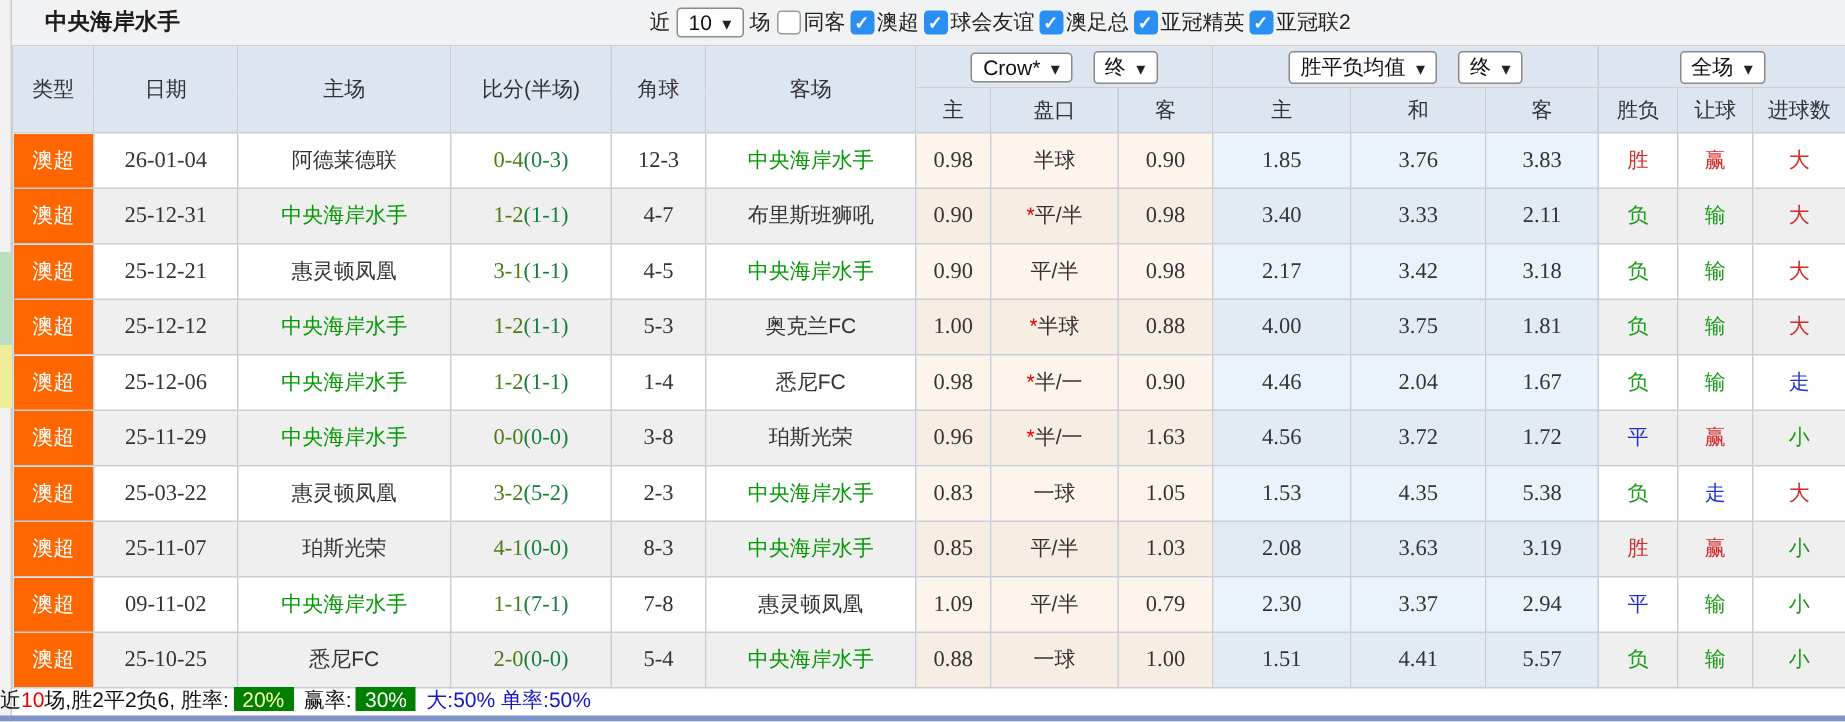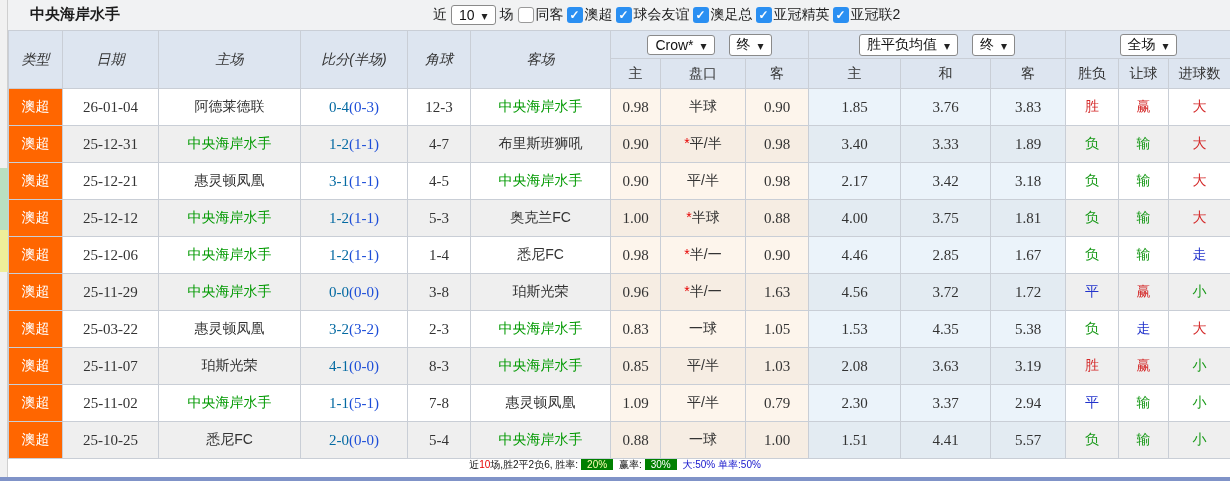--- a/index.html
+++ b/index.html
@@ -23,40 +23,40 @@
   .checkbox.checked { background:#2a8ff2; }
   .checkbox.checked::after { content:"✓"; color:#fff; font-size:12px; font-weight:bold; }
   .checkbox.unchecked { background:#fff; border:1px solid #9a9a9a; }
 
   
   table { position:absolute; left:8px; top:30px; width:1222px; border-collapse:collapse; table-layout:fixed; }
   th, td { border:1px solid #c9ced6; text-align:center; overflow:hidden; white-space:nowrap; }
   thead th { background:#dde5f0; color:#333; font-weight:normal; font-size:14px; }
   thead tr.h1 th { height:28px; border-bottom:none; }
   thead tr.h2 th { height:30px; }
-  thead th.span2 { height:58px;font-style:italic; }
+  thead th.span2 { height:58px; }
   .hd-group { display:flex; align-items:center; justify-content:center; gap:14px; }
   tbody td { height:37px; font-size:14px; color:#333; background:#fff; }
   tbody tr.even td { background:#efefef; }
   td.num, td.date, td.score, td.corner { font-family:"Liberation Serif", serif; font-size:15px; }
   td.g1 { background:#fdf5ec !important; }
   tr.even td.g1 { background:#f6ede3 !important; }
   td.g2 { background:#ebf3fa !important;font-family:Liberation Serif, serif; }
   tr.even td.g2 { background:#e3ebf2 !important; }
   td.type { background:#ff6600 !important; color:#fff; font-size:14px; }
   .t-green { color:#009900; }
   .c-red { color:#d42a2a; }
   .c-green { color:#1a9a1a; }
   .c-blue { color:#2233cc; }
-  .ft { color:#0369a1;margin-top:25px; }
-  .ht { color:#1d4ed8;text-align:center; }
+  .ft { color:#4d7c0f;margin-top:25px; }
+  .ht { color:#15803d;text-align:center; }
   .star { color:#e60000; }
 
   
-  .footer { position:absolute; left:0; top:458px; width:1230px; height:19px; text-align:center; font-size:10px; color:#111; }
+  .footer { position:absolute; left:0; top:458px; width:1230px; height:19px; text-align:left; font-size:14px; color:#111; }
   .footer .red { color:#e60000; }
   .badge { display:inline-block; background:#008000; color:#fff; padding:0 6px; margin:0 3px; }
   .badge.b1 { color:#ffffb3; }
   .blue-txt { color:#1515cc; }
   .bottom-line { position:absolute; left:0; top:477px; width:1230px; height:4px; background:#8093c8; }
 </style>
 </head>
 <body>
 
 <div class="page">
@@ -198,21 +198,21 @@
           <td class="date">25-12-31</td>
           <td class="t-green">中央海岸水手</td>
           <td class="score"><span class="ft">1-2</span><span class="ht">(1-1)</span></td>
           <td class="corner">4-7</td>
           <td>布里斯班狮吼</td>
           <td class="g1 num">0.90</td>
           <td class="g1"><span class="star">*</span>平/半</td>
           <td class="g1 num">0.98</td>
           <td class="g2 num">3.40</td>
           <td class="g2 num">3.33</td>
-          <td class="g2 num">1.89</td>
+          <td class="g2 num">2.11</td>
           <td class="c-green">负</td>
           <td class="c-green">输</td>
           <td class="c-red">大</td>
         </tr>
         <tr class="row odd">
           <td class="type">澳超</td>
           <td class="date">25-12-21</td>
           <td>惠灵顿凤凰</td>
           <td class="score"><span class="ft">3-1</span><span class="ht">(1-1)</span></td>
           <td class="corner">4-5</td>
@@ -248,21 +248,21 @@
           <td class="type">澳超</td>
           <td class="date">25-12-06</td>
           <td class="t-green">中央海岸水手</td>
           <td class="score"><span class="ft">1-2</span><span class="ht">(1-1)</span></td>
           <td class="corner">1-4</td>
           <td>悉尼FC</td>
           <td class="g1 num">0.98</td>
           <td class="g1"><span class="star">*</span>半/一</td>
           <td class="g1 num">0.90</td>
           <td class="g2 num">4.46</td>
-          <td class="g2 num">2.85</td>
+          <td class="g2 num">2.04</td>
           <td class="g2 num">1.67</td>
           <td class="c-green">负</td>
           <td class="c-green">输</td>
           <td class="c-blue">走</td>
         </tr>
         <tr class="row even">
           <td class="type">澳超</td>
           <td class="date">25-11-29</td>
           <td class="t-green">中央海岸水手</td>
           <td class="score"><span class="ft">0-0</span><span class="ht">(0-0)</span></td>
@@ -275,21 +275,21 @@
           <td class="g2 num">3.72</td>
           <td class="g2 num">1.72</td>
           <td class="c-blue">平</td>
           <td class="c-red">赢</td>
           <td class="c-green">小</td>
         </tr>
         <tr class="row odd">
           <td class="type">澳超</td>
           <td class="date">25-03-22</td>
           <td>惠灵顿凤凰</td>
-          <td class="score"><span class="ft">3-2</span><span class="ht">(3-2)</span></td>
+          <td class="score"><span class="ft">3-2</span><span class="ht">(5-2)</span></td>
           <td class="corner">2-3</td>
           <td class="t-green">中央海岸水手</td>
           <td class="g1 num">0.83</td>
           <td class="g1">一球</td>
           <td class="g1 num">1.05</td>
           <td class="g2 num">1.53</td>
           <td class="g2 num">4.35</td>
           <td class="g2 num">5.38</td>
           <td class="c-green">负</td>
           <td class="c-blue">走</td>
@@ -307,23 +307,23 @@
           <td class="g1 num">1.03</td>
           <td class="g2 num">2.08</td>
           <td class="g2 num">3.63</td>
           <td class="g2 num">3.19</td>
           <td class="c-red">胜</td>
           <td class="c-red">赢</td>
           <td class="c-green">小</td>
         </tr>
         <tr class="row odd">
           <td class="type">澳超</td>
-          <td class="date">25-11-02</td>
-          <td class="t-green">中央海岸水手</td>
-          <td class="score"><span class="ft">1-1</span><span class="ht">(5-1)</span></td>
+          <td class="date">09-11-02</td>
+          <td class="t-green">中央海岸水手</td>
+          <td class="score"><span class="ft">1-1</span><span class="ht">(7-1)</span></td>
           <td class="corner">7-8</td>
           <td>惠灵顿凤凰</td>
           <td class="g1 num">1.09</td>
           <td class="g1">平/半</td>
           <td class="g1 num">0.79</td>
           <td class="g2 num">2.30</td>
           <td class="g2 num">3.37</td>
           <td class="g2 num">2.94</td>
           <td class="c-blue">平</td>
           <td class="c-green">输</td>

